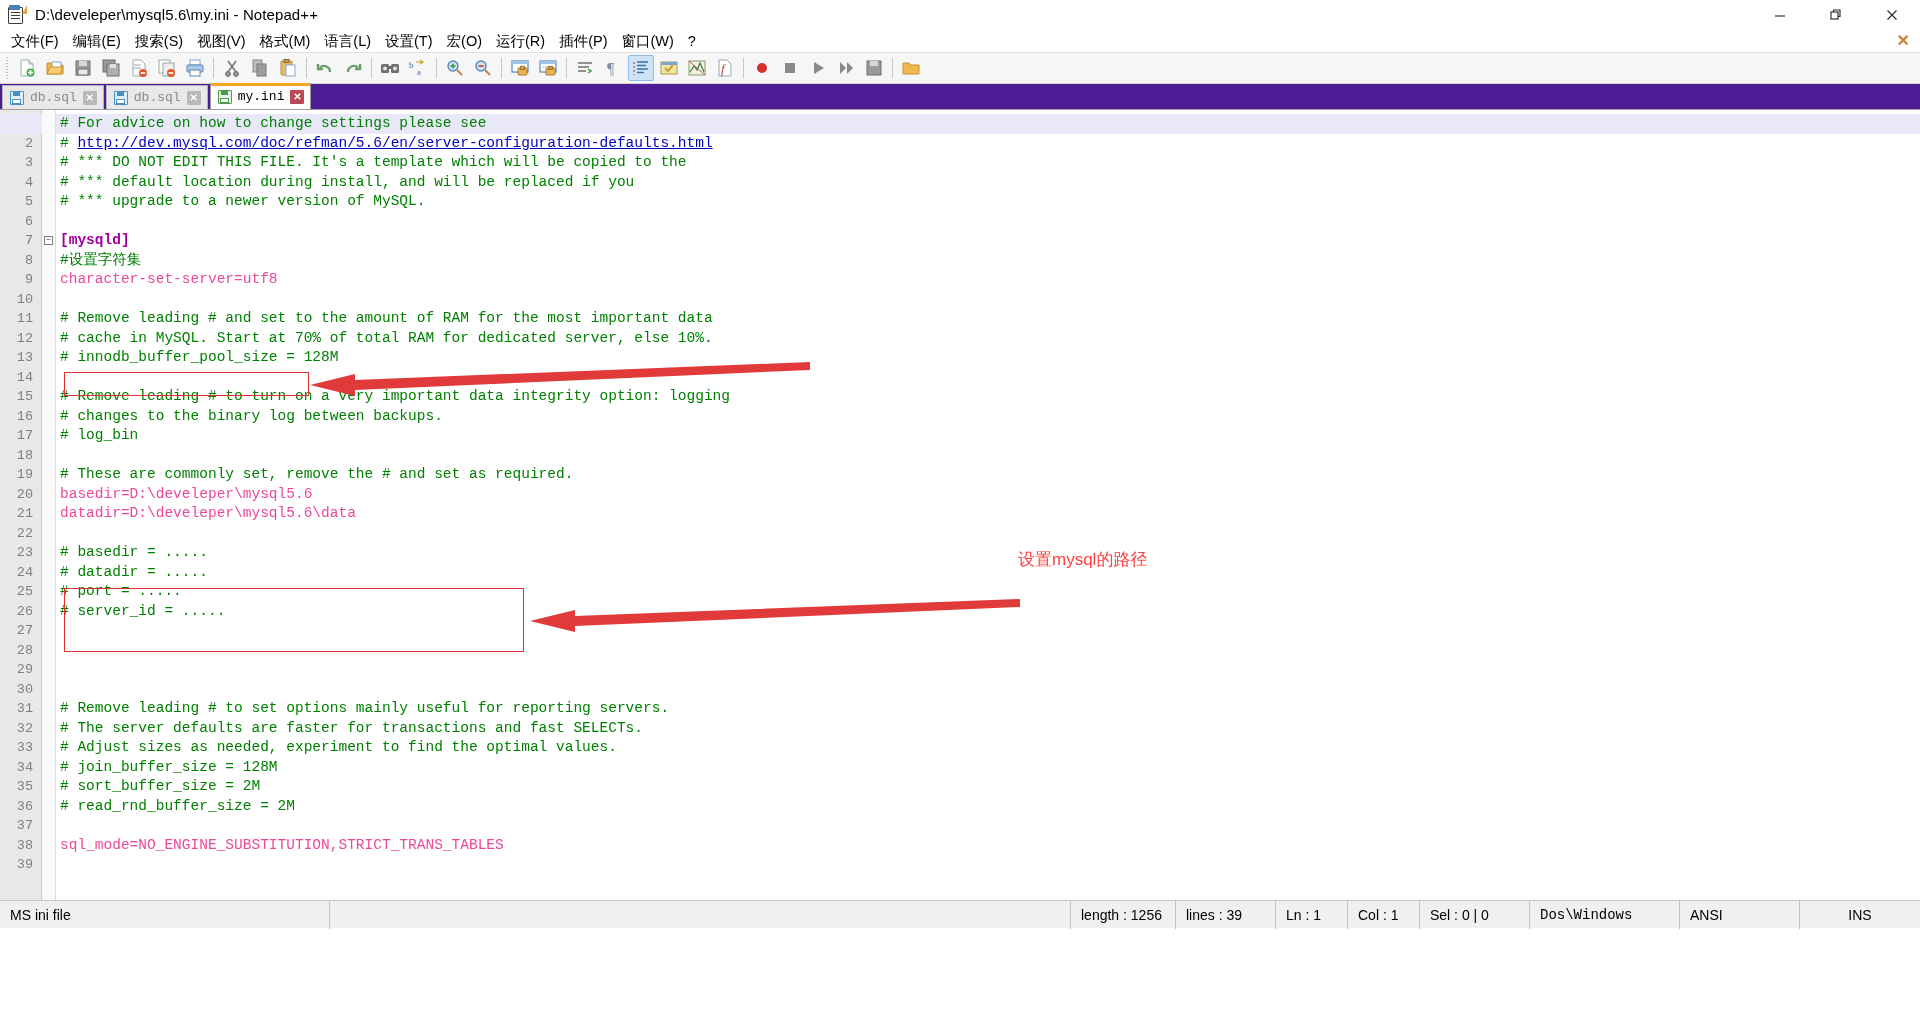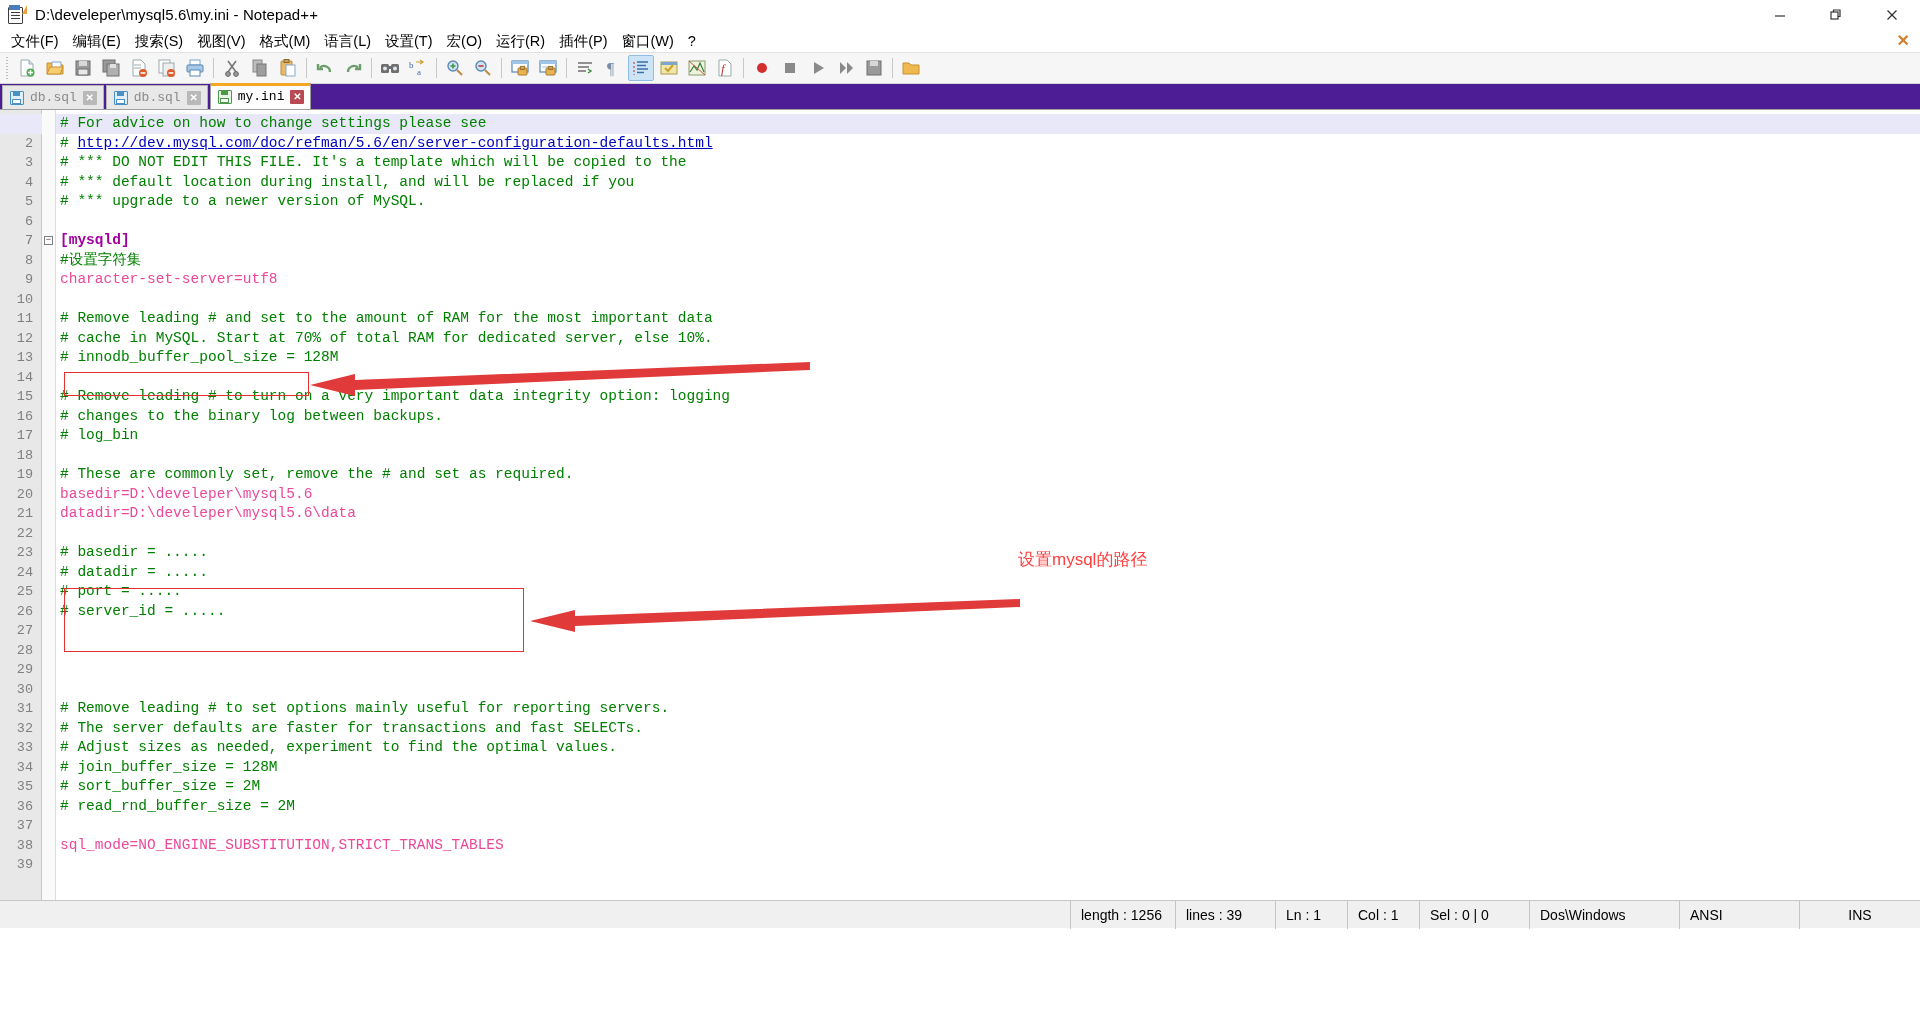--- a/index.html
+++ b/index.html
@@ -318,21 +318,21 @@
     border-right: 1px solid #c4c4c4;
     white-space: nowrap;
   }
   .sb-cell.noborder { border-right: none; }
   #sb-filetype { width: 330px; }
   #sb-len { width: 105px; justify-content: flex-start; }
   #sb-lines { width: 100px; }
   #sb-ln { width: 72px; }
   #sb-col { width: 72px; }
   #sb-sel { width: 110px; }
-  #sb-eol { width: 150px; }
+  #sb-eol { width: 150px; font-family: Liberation Mono, monospace; }
   #sb-enc { width: 120px; }
   #sb-ins { width: 120px; justify-content: center; }
   #sb-spacer { flex: 1; border-right: 1px solid #c4c4c4; height: 28px; }
 </style>
 </head>
 <body>
 
 <div id="titlebar">
   <div id="app-icon">
     <div class="pad"></div>
@@ -688,20 +688,21 @@
 
     <svg style="position:absolute; left:520px; top:475px; width:520px; height:60px;">
       <polygon points="10,36 55,25 55,31 500,14 500,22 55,41 55,47" fill="#e03a3a"></polygon>
     </svg>
 
     <div class="ann-label" style="left:1018px; top:438px;">设置mysql的路径</div>
   </div>
 </div>
 
 <div id="statusbar">
+  <div class="sb-cell" id="sb-filetype">MS ini file</div>
   <div id="sb-spacer"></div>
   <div class="sb-cell" id="sb-len">length : 1256</div>
   <div class="sb-cell" id="sb-lines">lines : 39</div>
   <div class="sb-cell" id="sb-ln">Ln : 1</div>
   <div class="sb-cell" id="sb-col">Col : 1</div>
   <div class="sb-cell" id="sb-sel">Sel : 0 | 0</div>
   <div class="sb-cell" id="sb-eol">Dos\Windows</div>
   <div class="sb-cell" id="sb-enc">ANSI</div>
   <div class="sb-cell noborder" id="sb-ins">INS</div>
 </div>

